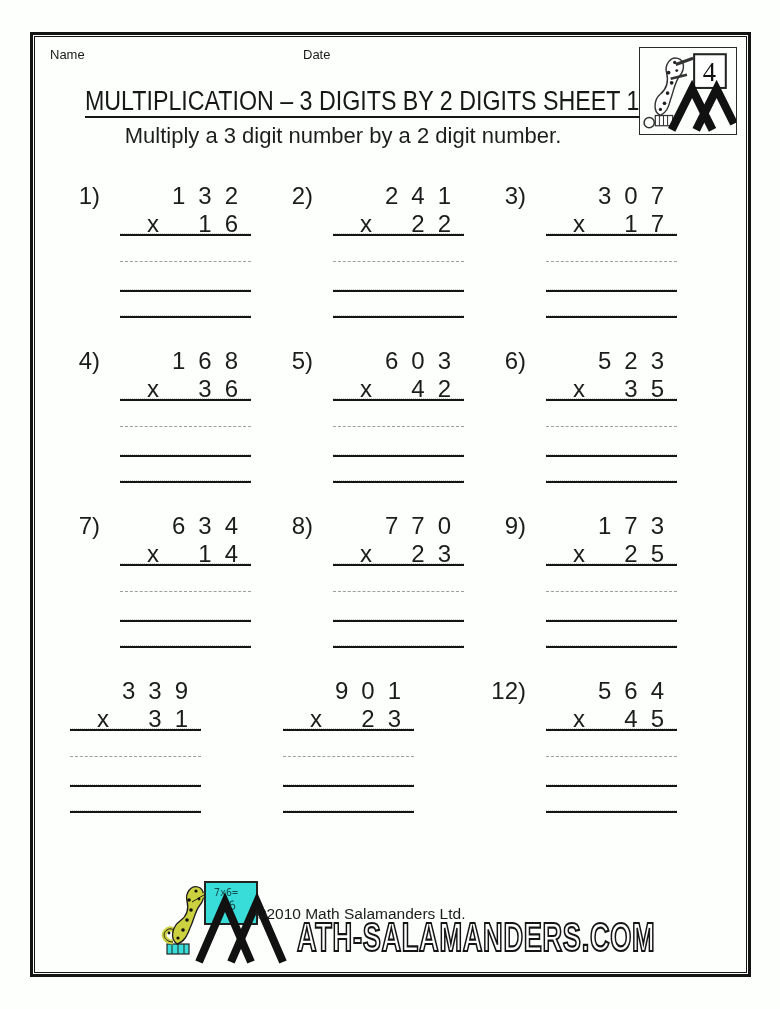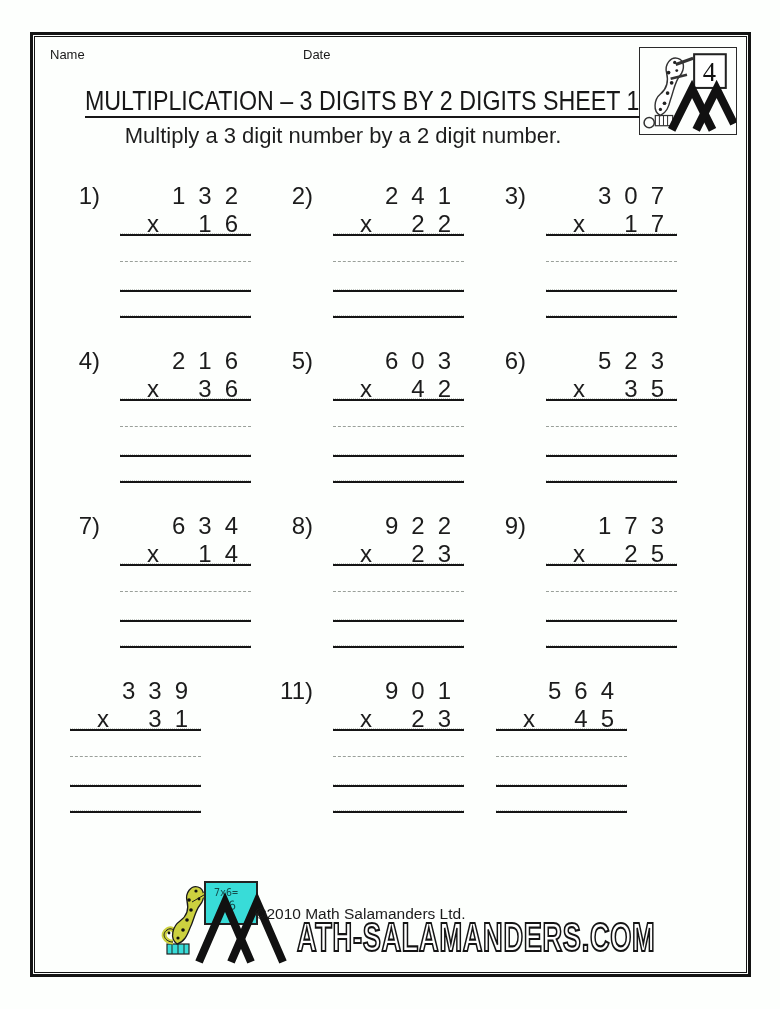--- a/index.html
+++ b/index.html
@@ -133,21 +133,21 @@
             <div class="ans s1"></div>
             <div class="ans s2"></div>
           </div>
         </div>
       </div>
 
       <div class="prow">
         <div class="cell">
           <div class="plabel">4)</div>
           <div class="work">
-            <div class="top-num">216</div>
+            <div class="top-num">168</div>
             <div class="mult-row">
               <span class="op">x</span>
               <span class="mfactor">36</span>
             </div>
             <div class="rule"></div>
             <div class="ans dashed"></div>
             <div class="ans s1"></div>
             <div class="ans s2"></div>
           </div>
         </div>
@@ -192,21 +192,21 @@
             </div>
             <div class="rule"></div>
             <div class="ans dashed"></div>
             <div class="ans s1"></div>
             <div class="ans s2"></div>
           </div>
         </div>
         <div class="cell">
           <div class="plabel">8)</div>
           <div class="work">
-            <div class="top-num">922</div>
+            <div class="top-num">770</div>
             <div class="mult-row">
               <span class="op">x</span>
               <span class="mfactor">23</span>
             </div>
             <div class="rule"></div>
             <div class="ans dashed"></div>
             <div class="ans s1"></div>
             <div class="ans s2"></div>
           </div>
         </div>
@@ -234,34 +234,34 @@
               <span class="op">x</span>
               <span class="mfactor">31</span>
             </div>
             <div class="rule"></div>
             <div class="ans dashed"></div>
             <div class="ans s1"></div>
             <div class="ans s2"></div>
           </div>
         </div>
         <div class="cell">
-          <div class="plabel">11)</div>
           <div class="work">
             <div class="top-num">901</div>
             <div class="mult-row">
               <span class="op">x</span>
               <span class="mfactor">23</span>
             </div>
             <div class="rule"></div>
             <div class="ans dashed"></div>
             <div class="ans s1"></div>
             <div class="ans s2"></div>
           </div>
         </div>
         <div class="cell">
+          <div class="plabel">12)</div>
           <div class="work">
             <div class="top-num">564</div>
             <div class="mult-row">
               <span class="op">x</span>
               <span class="mfactor">45</span>
             </div>
             <div class="rule"></div>
             <div class="ans dashed"></div>
             <div class="ans s1"></div>
             <div class="ans s2"></div>

